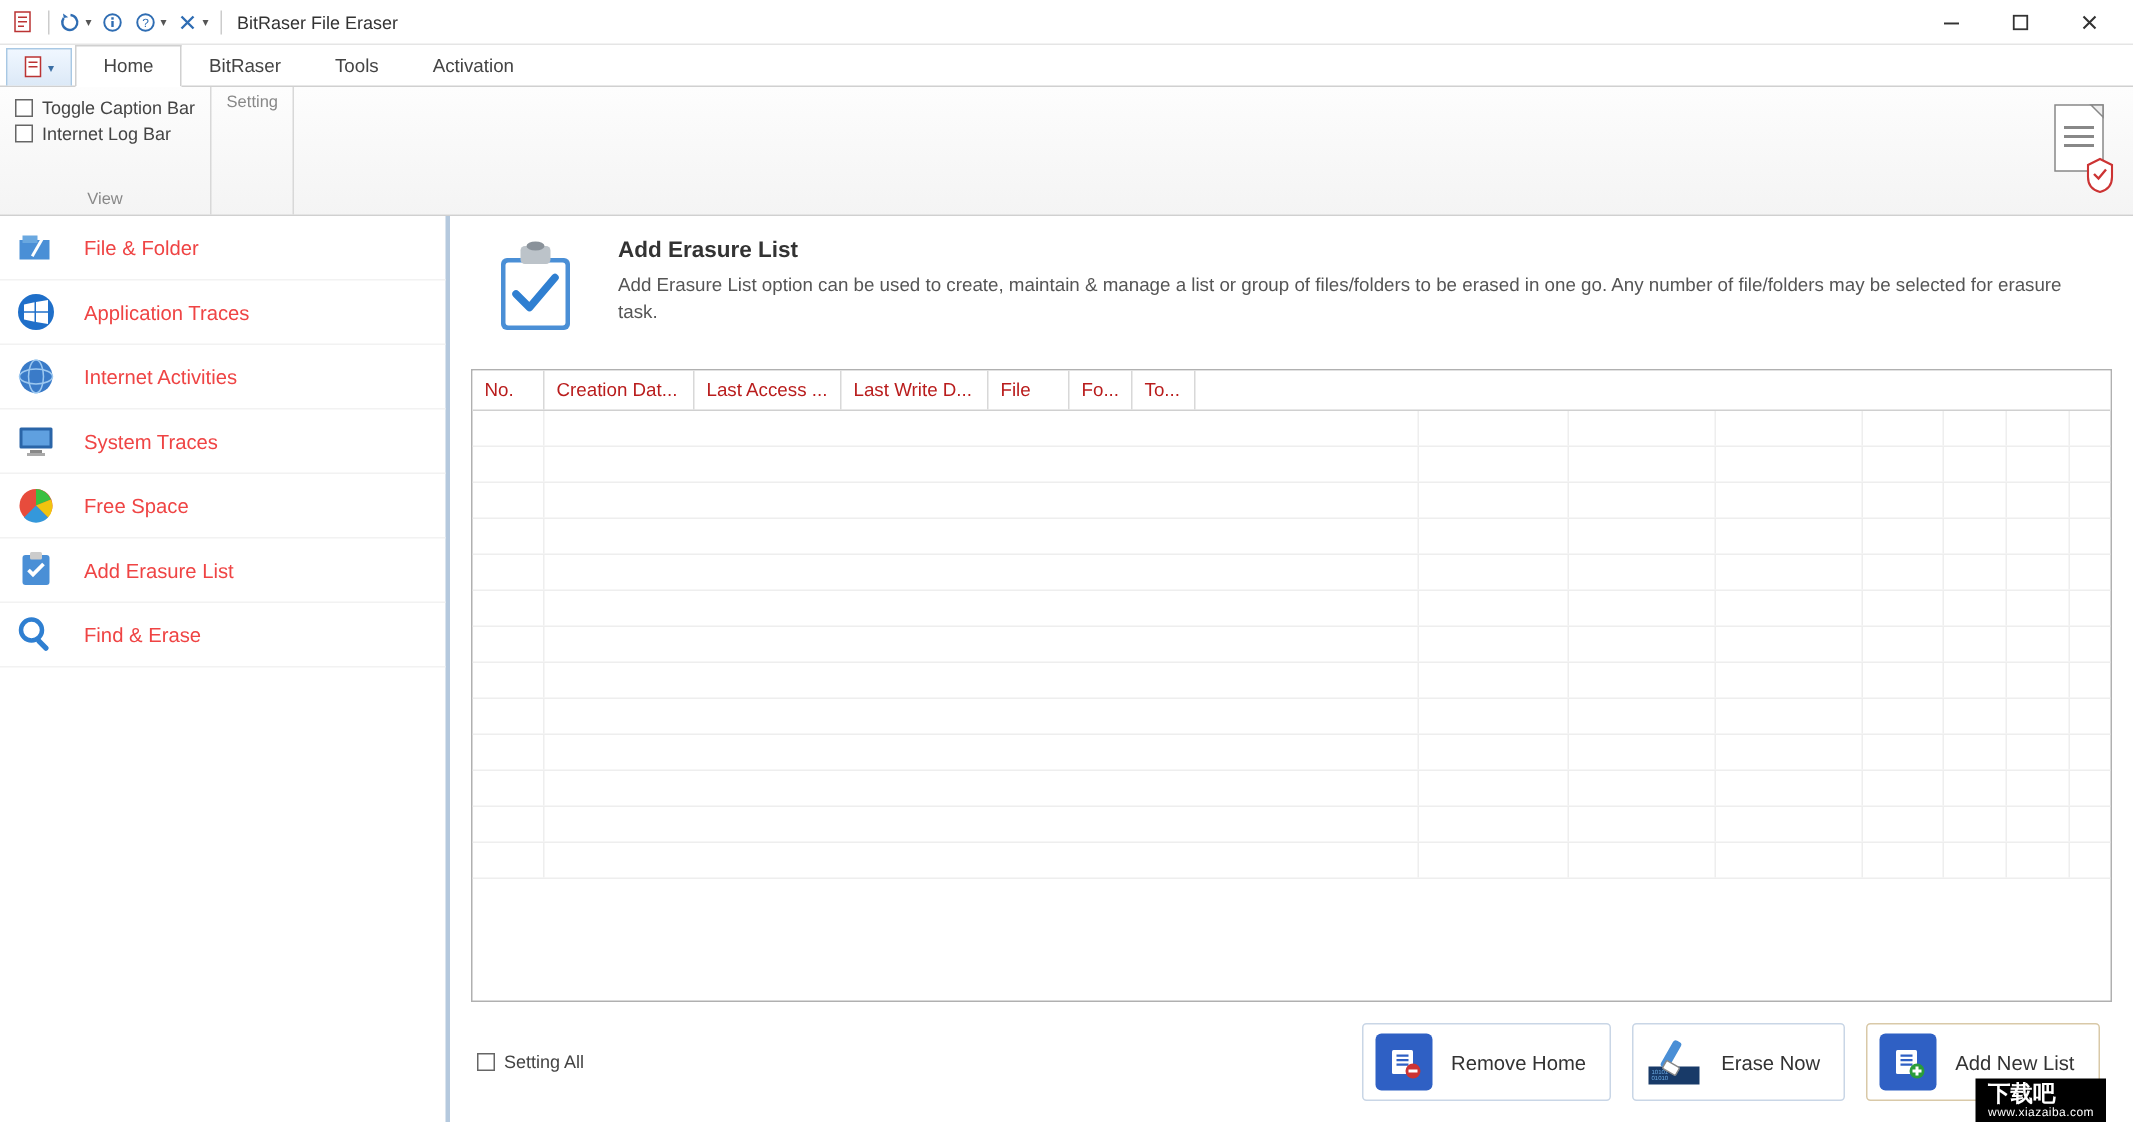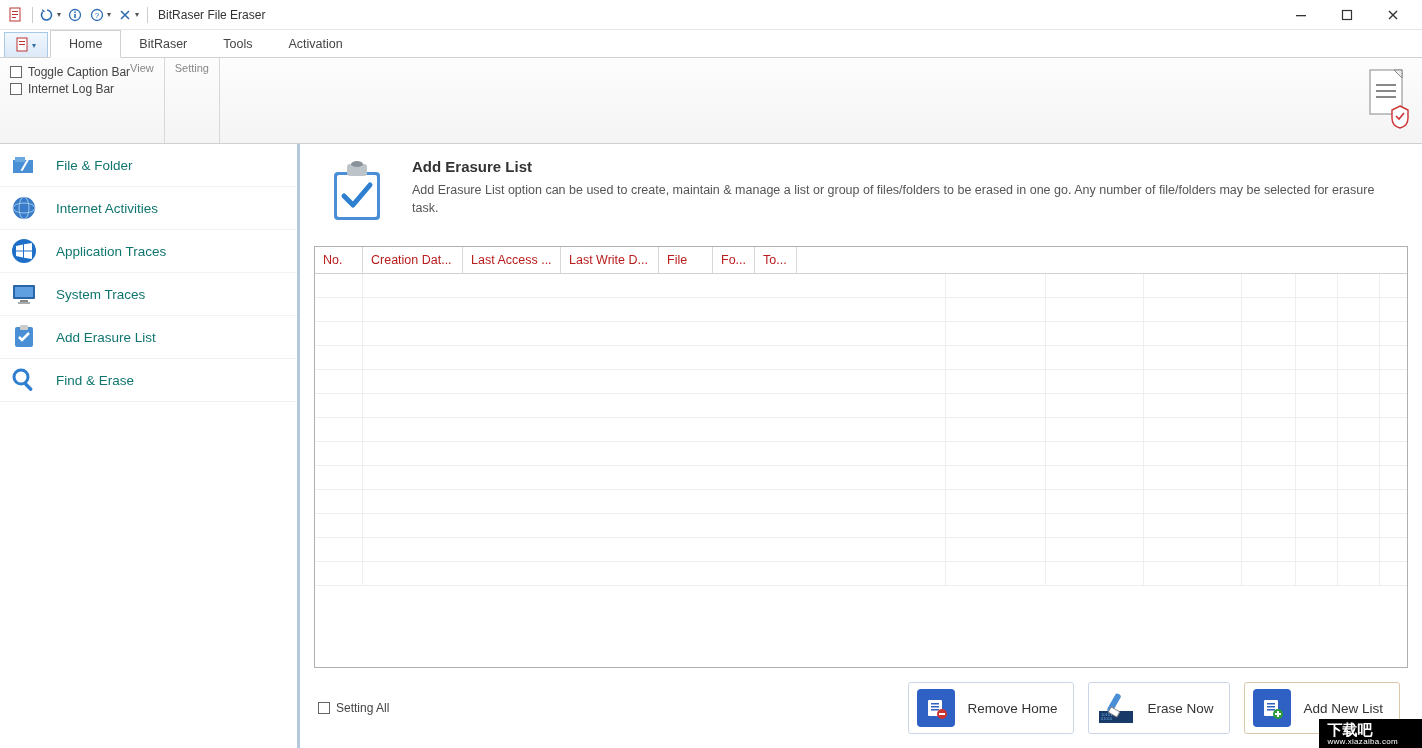--- a/index.html
+++ b/index.html
@@ -16,35 +16,35 @@
 
 
 .menubar { height:28px; display:flex; align-items:stretch; background:#fff; border-bottom:1px solid #d0d0d0; }
 .filebtn { width:44px; display:flex; align-items:center; justify-content:center; border:1px solid #a8c8e4; background:linear-gradient(#f0f7ff,#dce9f7); margin:2px 2px 0 4px; border-bottom:none; }
 .filebtn .fb-caret { font-size:8px; color:#3a6ea5; margin-left:2px;}
 .menutab { padding:0 18px; display:flex; align-items:center; font-size:12.5px; color:#444; cursor:pointer; position:relative; }
 .menutab.active { border:1px solid #d0d0d0; border-bottom:1px solid #fff; background:#fff; margin-bottom:-1px; }
 
 
 .ribbon { height:86px; background:linear-gradient(#fdfdfd,#f4f4f4); border-bottom:1px solid #d0d0d0; display:flex; position:relative; }
-.rgroup { border-right:1px solid #d8d8d8; padding:4px 10px 2px 10px; display:flex; flex-direction:row; }
+.rgroup { border-right:1px solid #d8d8d8; padding:4px 10px 2px 10px; display:flex; flex-direction:column; }
 .rgroup .rg-body { flex:1; display:flex; align-items:flex-start; gap:12px; }
 .rgroup .rg-title { text-align:center; font-size:11px; color:#888; padding-bottom:2px; }
 .chk { display:flex; align-items:center; font-size:12px; color:#444; margin:3px 0; }
 .chk .box { width:12px; height:12px; border:1px solid #666; margin-right:6px; background:#fff; }
 .big-btn { display:flex; flex-direction:column; align-items:center; width:52px; cursor:pointer; font-size:11.5px; color:#444; text-align:center; line-height:1.25; }
 .big-btn .ico { width:26px; height:26px; margin-bottom:4px; display:flex; align-items:center; justify-content:center; }
 .ribbon-right { position:absolute; right:12px; top:8px; }
 
 
 .body { display:flex; height:604px; }
 .sidebar { width:300px; border-right:3px solid #b5c9de; background:#fff; }
 .side-item { height:43px; display:flex; align-items:center; padding-left:10px; cursor:pointer; border-bottom:1px solid #f2f2f2; }
 .side-item .sico { width:28px; height:28px; margin-right:18px; display:flex; align-items:center; justify-content:center; }
-.side-item .slabel { font-size:13.5px; color:#0f766e; }
+.side-item .slabel { font-size:13.5px; color:#ef4444; }
 
 .main { flex:1; padding:14px 14px 8px 14px; display:flex; flex-direction:column; overflow:hidden; }
 .desc-row { display:flex; gap:20px; padding:0 8px 18px 8px; }
 .desc-icon { width:70px; height:70px; flex-shrink:0; }
 .desc-text h2 { font-size:15px; font-weight:700; color:#333; margin-bottom:6px; }
 .desc-text p { font-size:12.5px; color:#555; line-height:1.45; }
 
 
 .grid { flex:1; border:1px solid #b0b0b0; background:#fff; overflow:hidden; display:flex; flex-direction:column; }
 .grid-head { display:flex; background:#fff; border-bottom:1px solid #d0d0d0; }
@@ -55,21 +55,21 @@
 
 
 .footer { display:flex; align-items:center; padding:14px 8px 6px 4px; gap:14px; }
 .footer .spacer { flex:1; }
 .act-btn { display:flex; align-items:center; gap:12px; border:1px solid #c9d6e6; border-radius:3px; padding:6px 16px 6px 8px; cursor:pointer; background:#fff; }
 .act-btn:last-child { border-color:#d9c9a8; }
 .act-btn .aico { width:38px; height:38px; border-radius:4px; display:flex; align-items:center; justify-content:center; }
 .act-btn .albl { font-size:13.5px; color:#333; }
 
 
-.watermark { position:absolute; right:0; bottom:0; background:#000; color:#fff; font-size:15px; font-weight:bold; padding:3px 24px 1px 8px; line-height:1.1; font-family:"SimHei","Microsoft YaHei",sans-serif;}
+.watermark { position:absolute; right:18px; bottom:0; background:#000; color:#fff; font-size:15px; font-weight:bold; padding:3px 8px 1px 8px; line-height:1.1; font-family:"SimHei","Microsoft YaHei",sans-serif;}
 .watermark .url{ font-size:8px; font-weight:normal; letter-spacing:0.3px;}
 
 
 svg { display:block; }
 </style>
 </head>
 <body>
 
 <div class="titlebar">
   <span class="qat-btn">
@@ -194,46 +194,57 @@
             <rect x="3" y="9" width="20" height="13" fill="#4a8fd6"></rect>
             <rect x="5" y="6" width="10" height="5" fill="#6aa8e0"></rect>
             <rect x="15" y="3" width="2" height="18" fill="#fff" transform="rotate(30 16 12)"></rect>
           </svg>
         </span>
       <span class="slabel">File &amp; Folder</span>
     </div>
     <div class="side-item">
       <span class="sico">
           <svg width="28" height="28" viewBox="0 0 28 28">
+            <circle cx="14" cy="14" r="12" fill="#1f6fc9"></circle>
+            <path d="M6 9 L13 7.5 L13 13.5 L6 13.5 Z M14 7.3 L22 6 L22 13.5 L14 13.5 Z M6 14.5 L13 14.5 L13 20.5 L6 19 Z M14 14.5 L22 14.5 L22 22 L14 20.7 Z" fill="#fff"></path>
+          </svg>
+        </span>
+      <span class="slabel">Application Traces</span>
+    </div>
+    <div class="side-item">
+      <span class="sico">
+          <svg width="28" height="28" viewBox="0 0 28 28">
             <circle cx="14" cy="14" r="11" fill="#3a7bc8"></circle>
             <ellipse cx="14" cy="14" rx="11" ry="5" fill="none" stroke="#9cc8f0"></ellipse>
             <ellipse cx="14" cy="14" rx="5" ry="11" fill="none" stroke="#9cc8f0"></ellipse>
           </svg>
         </span>
       <span class="slabel">Internet Activities</span>
-    </div>
-    <div class="side-item">
-      <span class="sico">
-          <svg width="28" height="28" viewBox="0 0 28 28">
-            <circle cx="14" cy="14" r="12" fill="#1f6fc9"></circle>
-            <path d="M6 9 L13 7.5 L13 13.5 L6 13.5 Z M14 7.3 L22 6 L22 13.5 L14 13.5 Z M6 14.5 L13 14.5 L13 20.5 L6 19 Z M14 14.5 L22 14.5 L22 22 L14 20.7 Z" fill="#fff"></path>
-          </svg>
-        </span>
-      <span class="slabel">Application Traces</span>
     </div>
     <div class="side-item">
       <span class="sico">
           <svg width="28" height="28" viewBox="0 0 28 28">
             <rect x="3" y="5" width="22" height="14" rx="1" fill="#2a65a8"></rect>
             <rect x="5" y="7" width="18" height="10" fill="#5fa0e0"></rect>
             <rect x="10" y="20" width="8" height="2" fill="#888"></rect>
             <rect x="8" y="22" width="12" height="2" fill="#aaa"></rect>
           </svg>
         </span>
       <span class="slabel">System Traces</span>
+    </div>
+    <div class="side-item">
+      <span class="sico">
+          <svg width="28" height="28" viewBox="0 0 28 28">
+            <circle cx="14" cy="14" r="11" fill="#e74c3c"></circle>
+            <path d="M14 14 L14 3 A11 11 0 0 1 24 10 Z" fill="#3ac040"></path>
+            <path d="M14 14 L24 10 A11 11 0 0 1 22 22 Z" fill="#f1c40f"></path>
+            <path d="M14 14 L22 22 A11 11 0 0 1 6 22 Z" fill="#3498db"></path>
+          </svg>
+        </span>
+      <span class="slabel">Free Space</span>
     </div>
     <div class="side-item">
       <span class="sico">
           <svg width="28" height="28" viewBox="0 0 28 28">
             <rect x="5" y="4" width="18" height="20" rx="2" fill="#4a8fd6"></rect>
             <rect x="10" y="2" width="8" height="5" rx="1" fill="#ccc"></rect>
             <path d="M9 14 L12 17 L19 10" fill="none" stroke="#fff" stroke-width="2.5"></path>
           </svg>
         </span>
       <span class="slabel">Add Erasure List</span>

